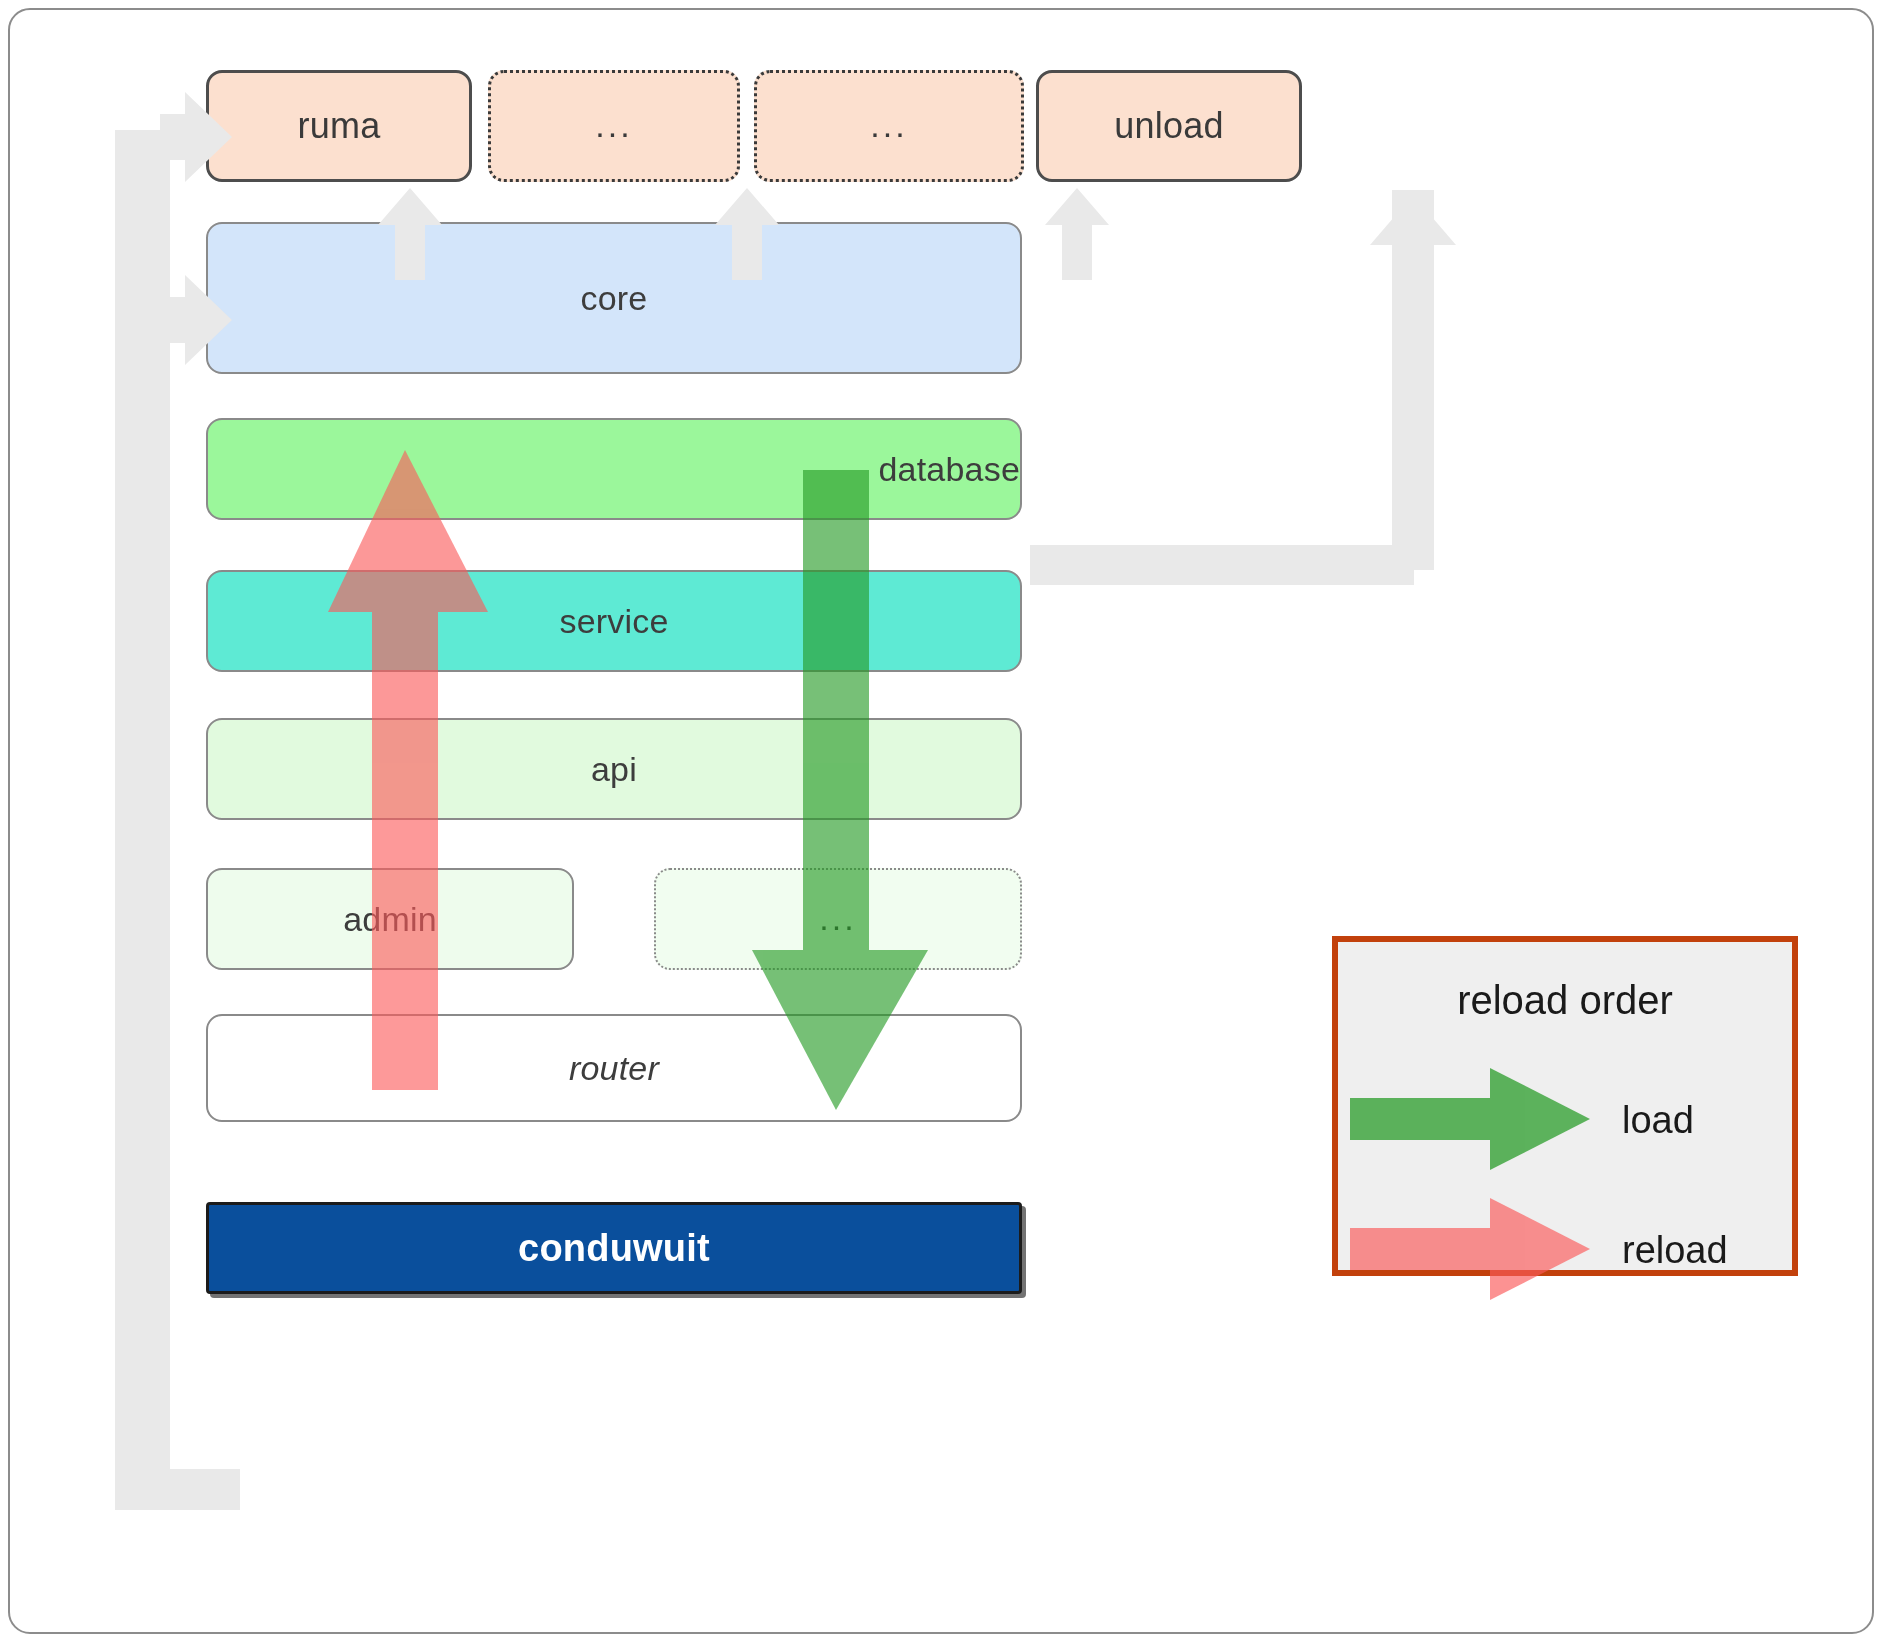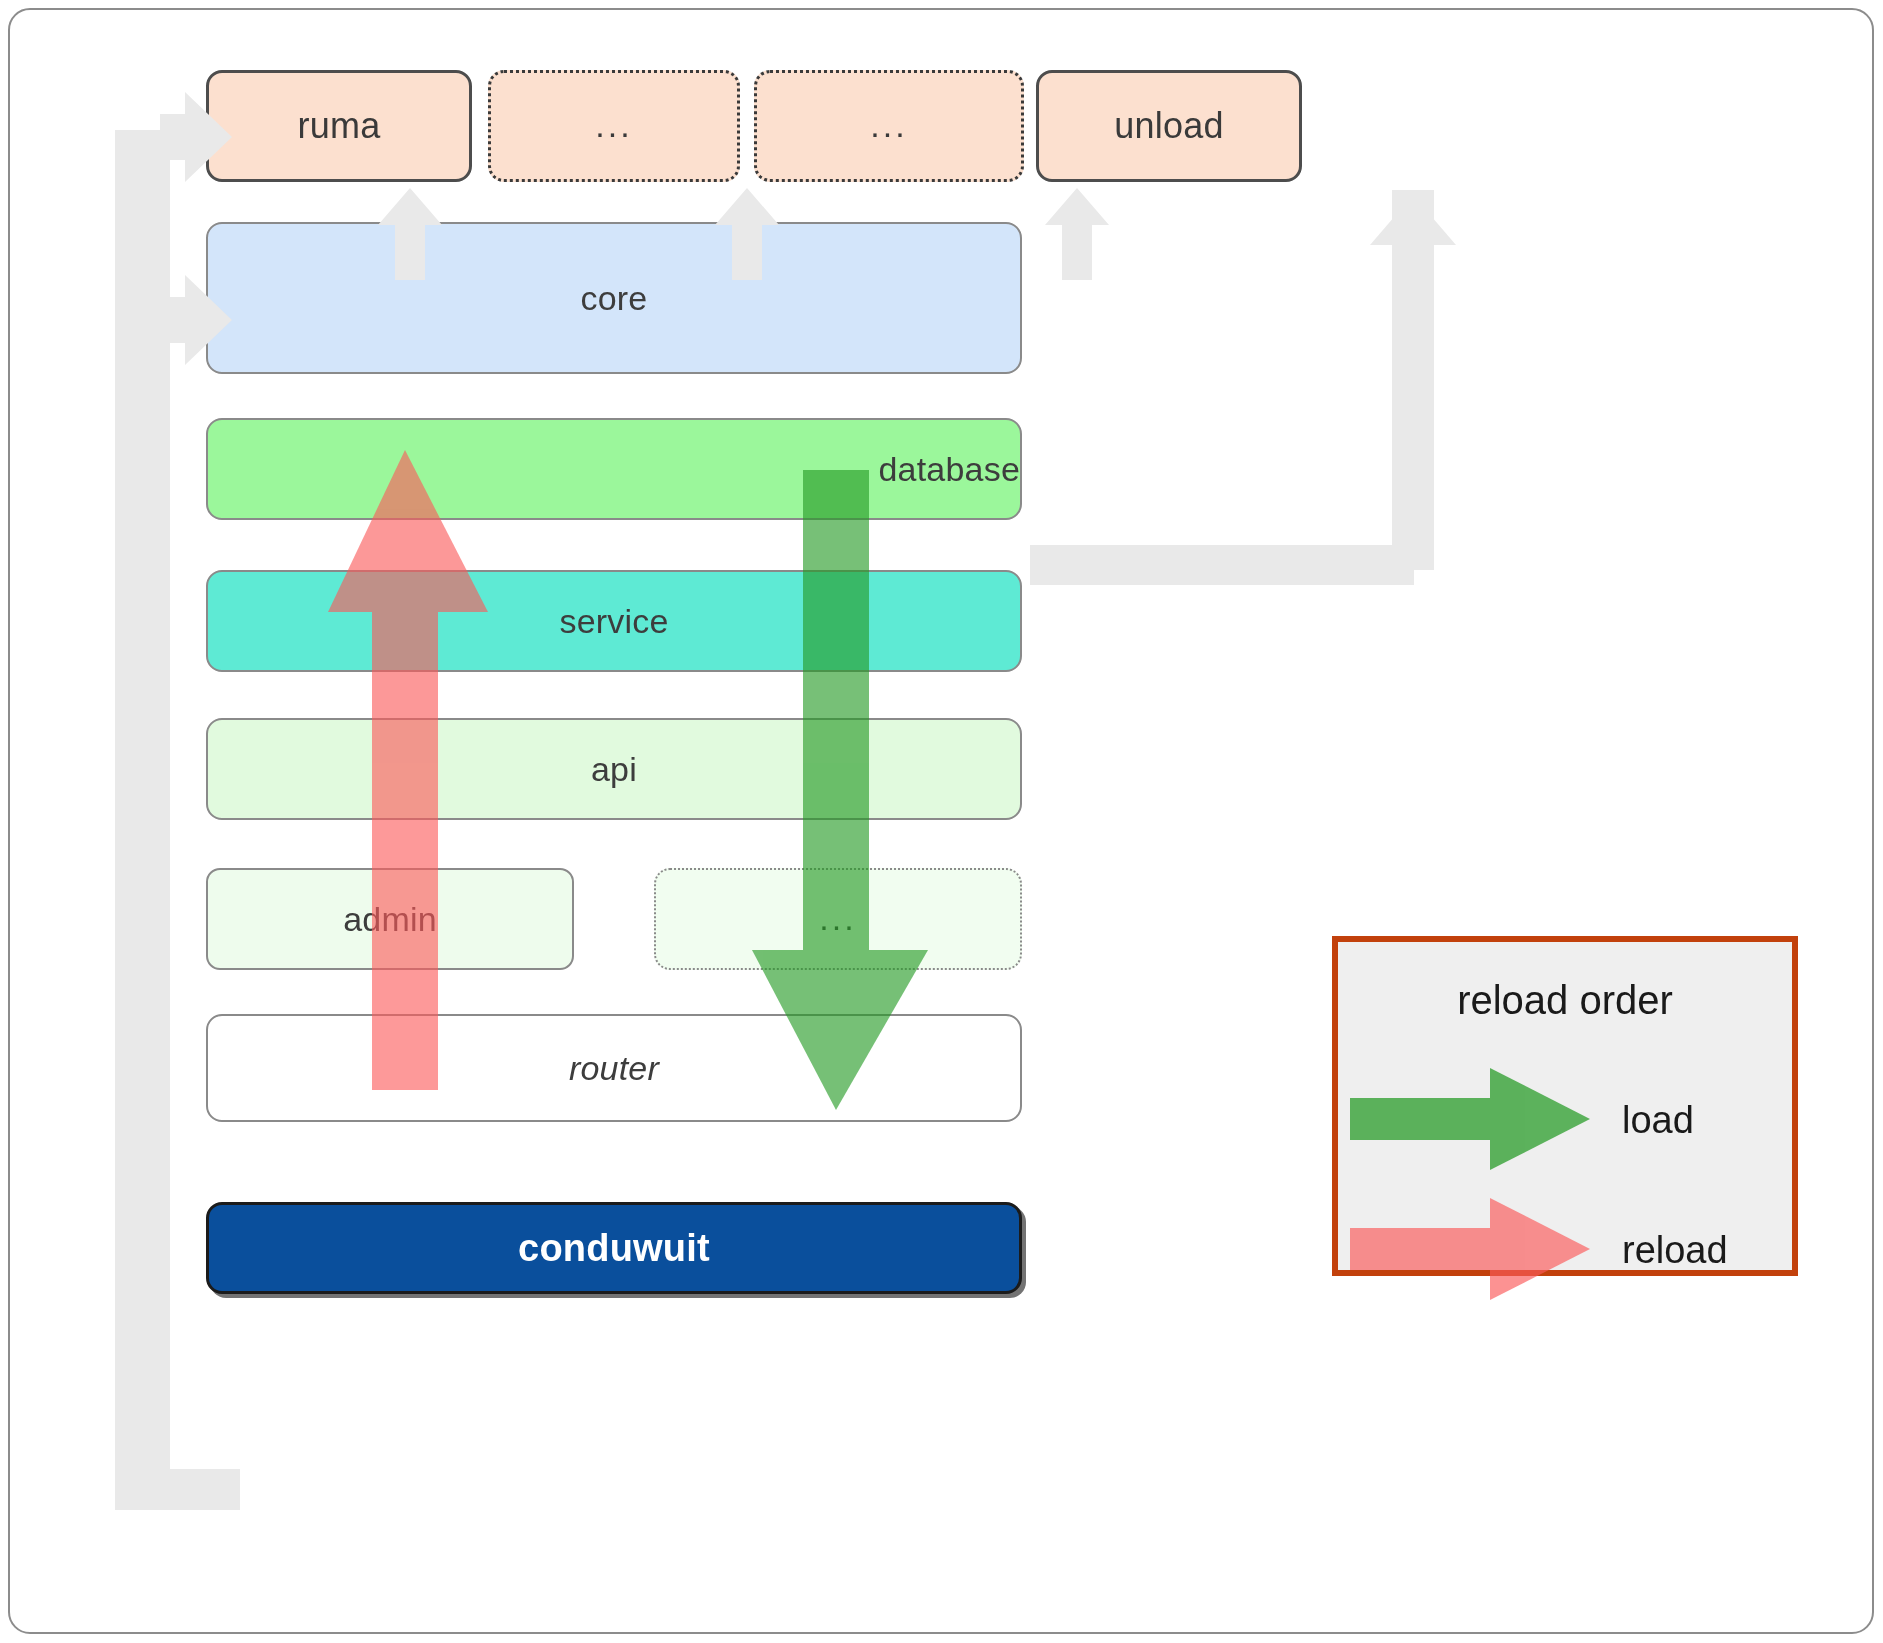--- a/index.html
+++ b/index.html
@@ -45,21 +45,21 @@
   .database-box{background:#9bf79b;}
   .service-box{background:#5eead4;}
   .api-box{background:#e1fade;}
   .admin-box{background:#eefced;}
   .extra-box{background:#f1fdf0;}
   .router-box{background:#ffffff;}
   .app-box{
     background:#0a4f9c;
     color:#ffffff;
     border:3px solid #1b1b1b;
-    border-radius:16px;
+    border-radius:4px;
     font-size:38px;
     font-weight:bold;
     box-shadow:4px 4px 0 rgba(0,0,0,.55);
   }
   
   .legend{
     position:absolute;
     left:1322px;top:926px;
     width:466px;height:340px;
     background:#efefef;
@@ -136,21 +136,21 @@
     </div>
 
     <div class="box layer service-box" style="left:196px;top:560px;width:816px;height:102px;">
       <span>service</span>
     </div>
 
     <div class="box layer api-box" style="left:196px;top:708px;width:816px;height:102px;">
       <span>api</span>
     </div>
 
-    <div class="box layer admin-box" style="left:196px;top:858px;width:368px;height:102px;border-radius:14px;">
+    <div class="box layer admin-box" style="left:196px;top:858px;width:368px;height:102px;">
       <span>admin</span>
     </div>
 
     <div class="box layer dotted extra-box" style="left:644px;top:858px;width:368px;height:102px;">
       <span class="dots">...</span>
     </div>
 
     <div class="box layer router-box" style="left:196px;top:1004px;width:816px;height:108px;font-style:italic;">
       <span>router</span>
     </div>

